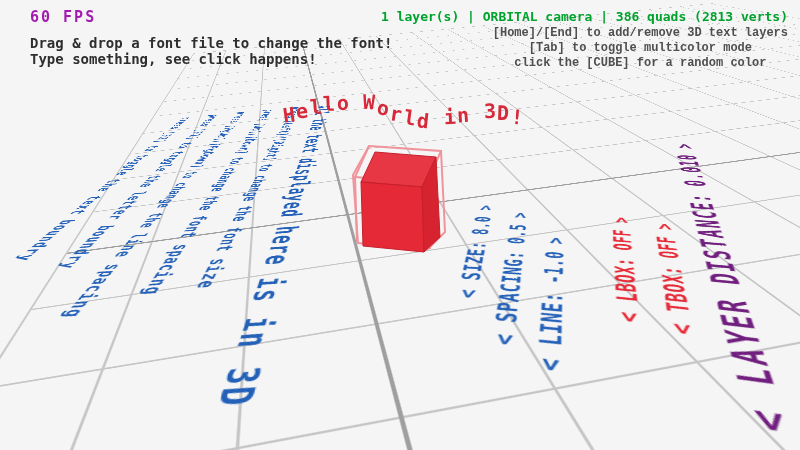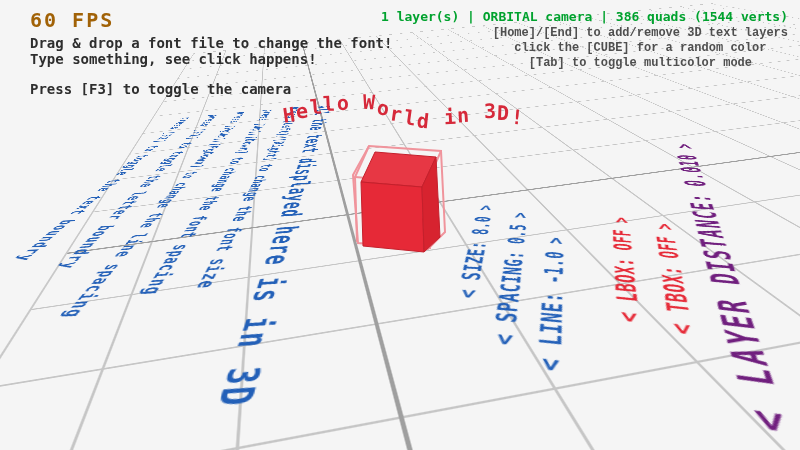--- a/index.html
+++ b/index.html
@@ -44,21 +44,21 @@
   
   #cube-svg { position:absolute; left:0; top:0; z-index:5; }
   
   #hello {
     position:absolute; left:282px; top:92px; width:250px; height:60px; z-index:6;
     font-weight:bold; font-size:20px; color:#d6293a;
   }
   #hello span { position:absolute; width:14px; text-align:center; line-height:1; }
   
   .hud { position:absolute; z-index:10; font-weight:bold; }
-  #fps { left:30px; top:8px; font-size:20px; letter-spacing:2px; color:#a16207; }
+  #fps { left:30px; top:8px; font-size:15px; letter-spacing:2px; color:#a21caf; }
   #instructions { left:30px; top:35px; font-size:14px; color:#2e2e2e; }
   #instructions div { height:16px; }
   #instructions .gap { height:14px; }
   #status { right:12px; top:9px; font-size:13px; color:#00a22e; text-align:right; }
   #help { right:12px; top:26px; font-size:12px; color:#4f4f4f; text-align:center;font-family:Liberation Mono, monospace; }
   #help div { height:15px; }
 </style>
 </head>
 <body>
 
@@ -118,24 +118,23 @@
       <span style="left: 214.4px; top: 11px; transform: rotate(2deg);">D</span>
       <span style="left: 227.8px; top: 15px; transform: rotate(5deg);">!</span>
     </div>
 
   <div id="fps" class="hud">60 FPS</div>
 
   <div id="instructions" class="hud">
     <div>Drag &amp; drop a font file to change the font!</div>
     <div>Type something, see click happens!</div>
     <div class="gap"></div>
-    <div>Press [F3] to toggle the camera</div>
   </div>
 
-  <div id="status" class="hud">1 layer(s) | ORBITAL camera |  386 quads (1544 verts)</div>
+  <div id="status" class="hud">1 layer(s) | ORBITAL camera |  386 quads (2813 verts)</div>
 
   <div id="help" class="hud">
     <div>[Home]/[End] to add/remove 3D text layers</div>
+    <div>[Tab] to toggle multicolor mode</div>
     <div>click the [CUBE] for a random color</div>
-    <div>[Tab] to toggle multicolor mode</div>
   </div>
 
 </div>
 
 </body></html>

